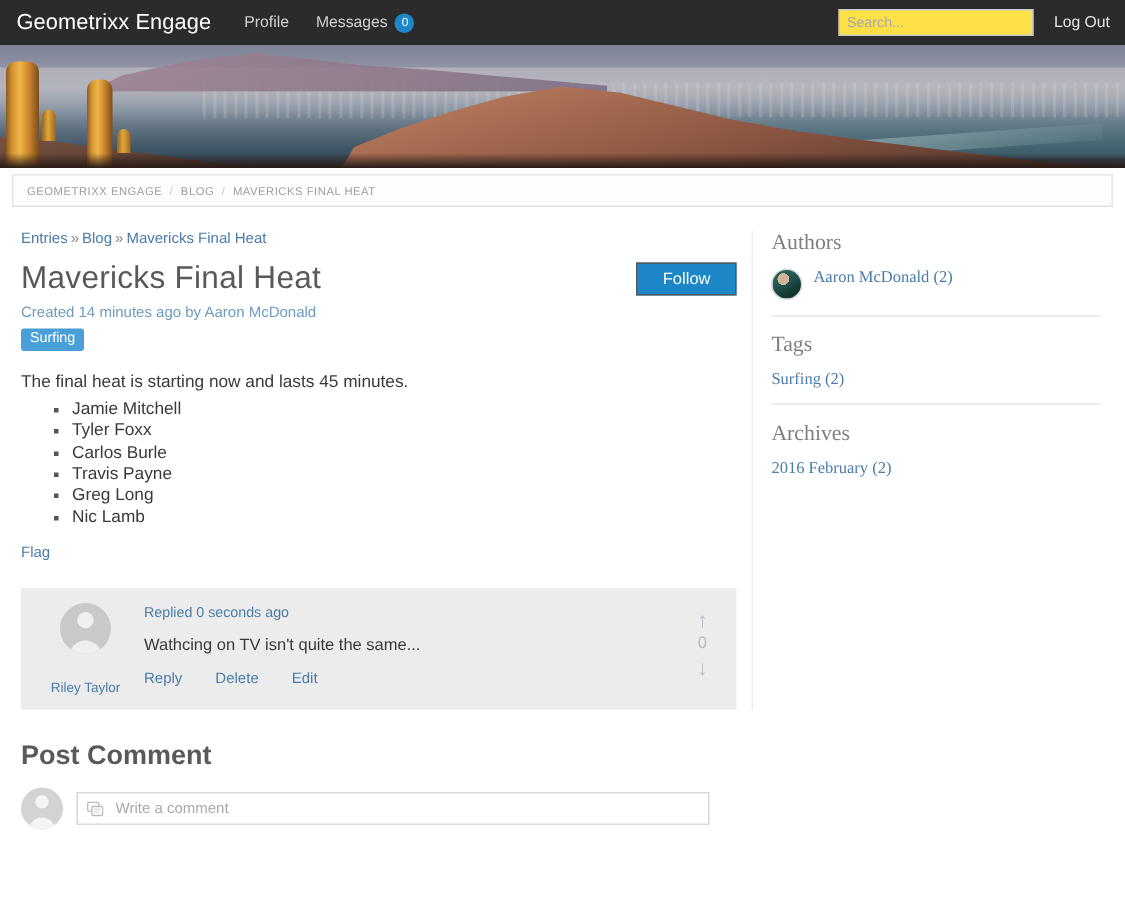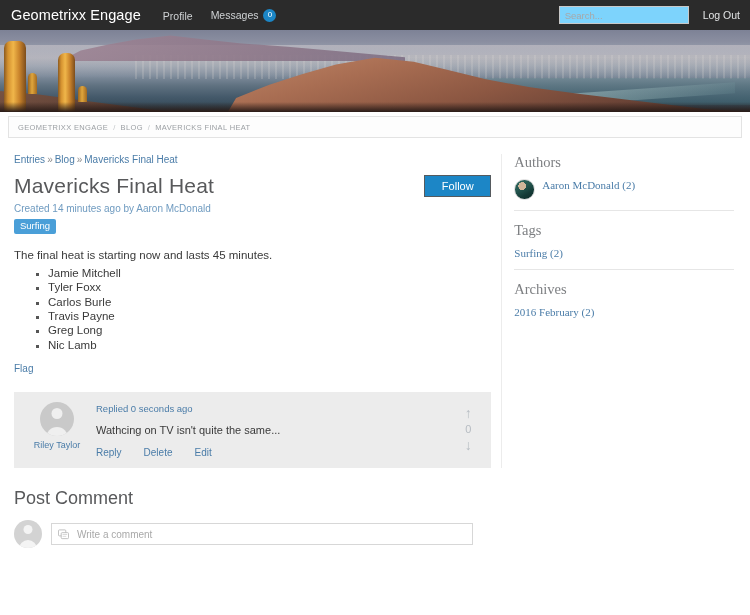--- a/index.html
+++ b/index.html
@@ -30,21 +30,21 @@
   }
   .brand {
     color: #ffffff;
     font-size: 14.5px;
     letter-spacing: .1px;
     margin-right: 22px;
     white-space: nowrap;
   }
   .topnav {
     display: flex;
-    align-items: flex-end;
+    align-items: center;
     gap: 18px;
   }
   .topnav a {
     color: #cfd2d4;
     font-size: 10.5px;
     text-decoration: none;
     white-space: nowrap;
     display: flex;
     align-items: center;
     gap: 5px;
@@ -63,21 +63,21 @@
   .top-right {
     margin-left: auto;
     display: flex;
     align-items: center;
     gap: 14px;
   }
   .search-input {
     width: 130px;
     height: 18px;
     border: 1px solid #c8c8c8;
-    background: #7dd3fc;
+    background: #fde047;
     font-size: 9.5px;
     font-family: "Liberation Sans", sans-serif;
     color: #444;
     padding: 0 5px;
     outline: none;
   }
   .search-input::placeholder { color: #a8a8a8; }
   .logout {
     color: #e2e4e5;
     font-size: 10.5px;
@@ -309,21 +309,21 @@
     background: #ececec;
     display: flex;
     padding: 10px 10px 10px 12px;
     min-height: 72px;
   }
   .c-avatar-wrap {
     width: 62px;
     display: flex;
     flex-direction: column;
     align-items: center;
-    gap: 4px;
+    gap: 17px;
   }
   .avatar-generic {
     width: 34px; height: 34px;
     border-radius: 50%;
     background: #c9c9c9;
     position: relative;
     overflow: hidden;
   }
   .avatar-generic::before {
     content: "";
@@ -372,21 +372,21 @@
     color: #b6bcc2;
     font-size: 11px;
   }
   .c-votes .arrow-g { font-size: 14px; line-height: 1; color: #b6bcc2; }
 
   
   .post-comment { padding: 20px 14px 0 14px; }
   h2.pc-title {
     margin: 0;
     font-size: 18px;
-    font-weight: normal;
+    font-weight: bold;
     color: #58595b;
   }
   .pc-row {
     margin-top: 11px;
     display: flex;
     align-items: center;
     gap: 9px;
   }
   .pc-avatar {
     width: 28px; height: 28px;

